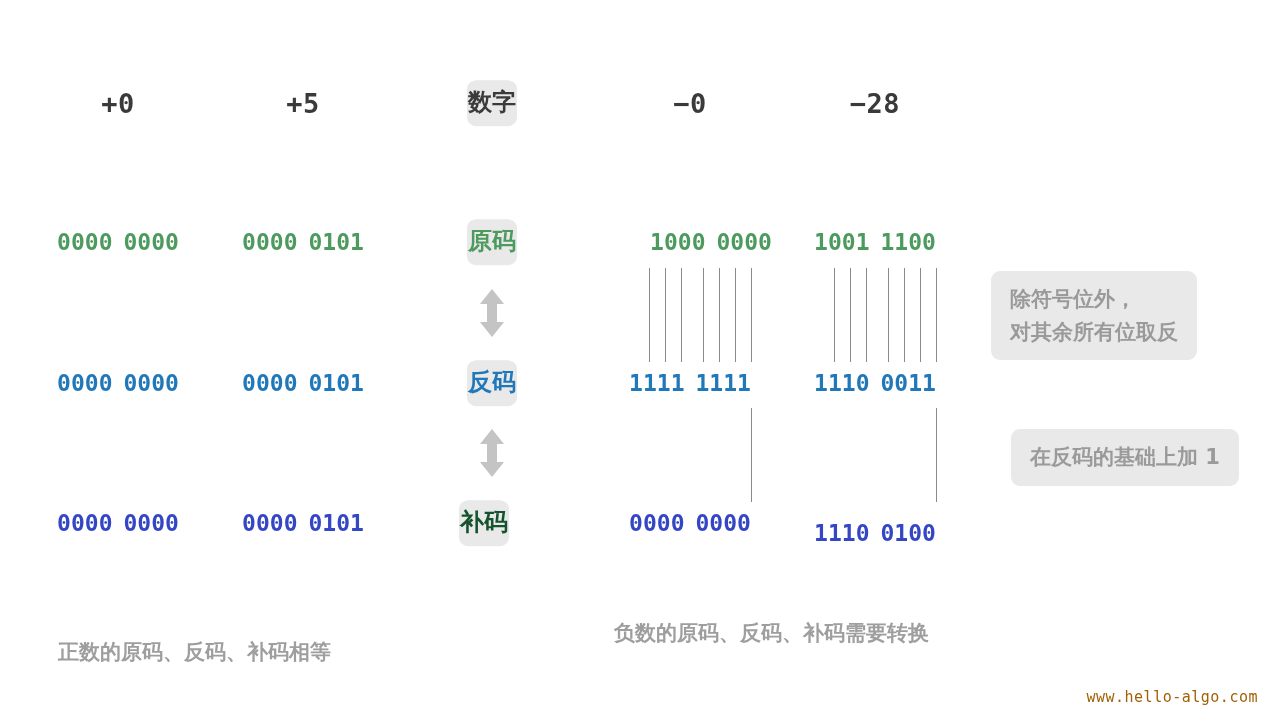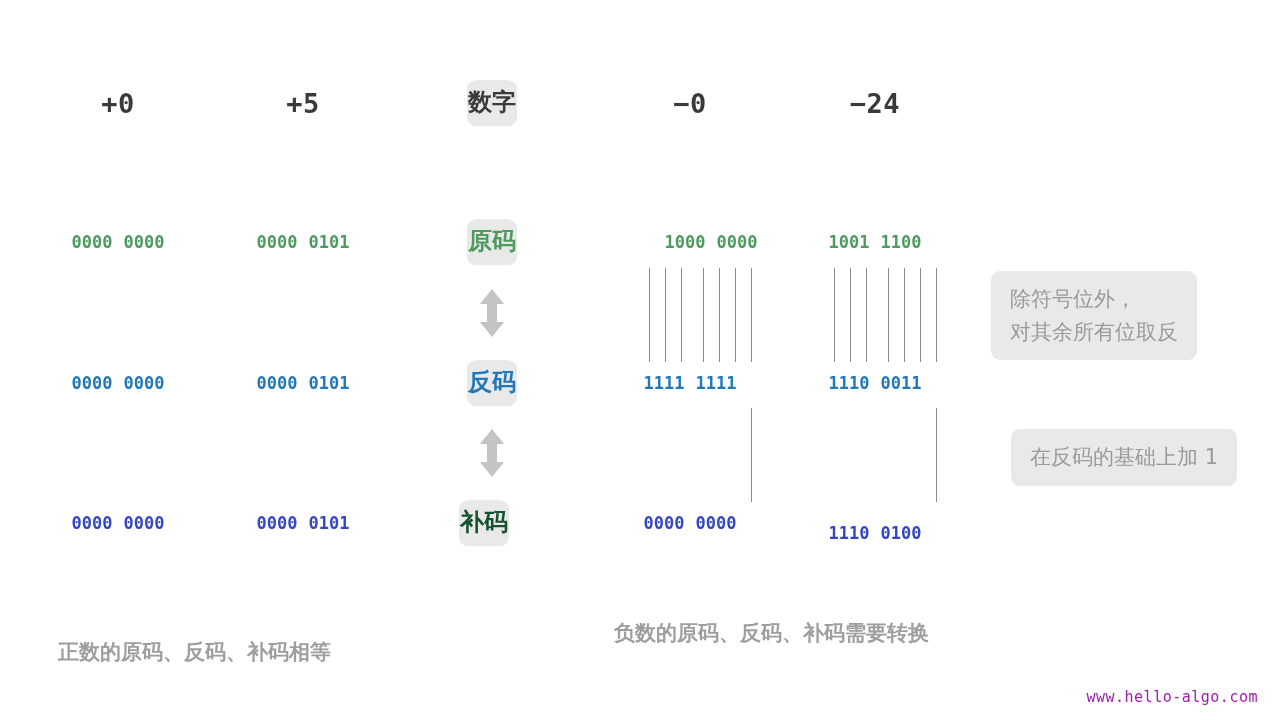--- a/index.html
+++ b/index.html
@@ -34,21 +34,21 @@
     font-family: "DejaVu Sans Mono", "Liberation Mono", monospace;
     font-size: 27px;
     font-weight: bold;
     color: #3a3a3a;
     letter-spacing: 0.5px;
   }
 
   
   .bits {
     font-family: "DejaVu Sans Mono", "Liberation Mono", monospace;
-    font-size: 17px;
+    font-size: 23px;
     font-weight: bold;
     letter-spacing: 0px;
   }
   .bits .gap { display: inline-block; width: 11px; }
   .c-green  { color: #4d9a5e; }
   .c-blue   { color: #2178b9; }
   .c-indigo { color: #3446c4; }
 
   
   .badge {
@@ -84,40 +84,40 @@
   }
 
   
   .note {
     position: absolute;
     background: #e9e9e9;
     border-radius: 9px;
     padding: 12px 19px;
     color: #9a9a9a;
     font-size: 21px;
-    font-weight: normal;
+    font-weight: bold;
     line-height: 1.55;
     white-space: pre-line;
   }
 
   
   .caption {
     position: absolute;
     color: #9e9e9e;
     font-size: 21px;
     font-weight: bold;
     white-space: nowrap;
   }
 
   
   .watermark {
     position: absolute;
     right: 22px;
     bottom: 14px;
-    color: #a21caf;
+    color: #a16207;
     font-family: "DejaVu Sans Mono", "Liberation Mono", monospace;
     font-size: 15px;
     letter-spacing: 0.5px;
     white-space: nowrap;
   }
 </style>
 </head>
 <body>
 
 <div class="stage">
@@ -135,21 +135,21 @@
       <div class="vline" style="left: 888px; top: 268px; height: 94px; background: rgb(138, 138, 138);"></div>
       <div class="vline" style="left: 904px; top: 268px; height: 94px; background: rgb(138, 138, 138);"></div>
       <div class="vline" style="left: 920px; top: 268px; height: 94px; background: rgb(138, 138, 138);"></div>
       <div class="vline" style="left: 936px; top: 268px; height: 94px; background: rgb(138, 138, 138);"></div>
       <div class="vline" style="left: 751px; top: 408px; height: 94px; background: rgb(138, 138, 138);"></div>
       <div class="vline" style="left: 936px; top: 408px; height: 94px; background: rgb(138, 138, 138);"></div>
       <div class="cell hdr-num" style="left: 118px; top: 103px;">+0</div>
       <div class="cell hdr-num" style="left: 303px; top: 103px;">+5</div>
       <div class="badge badge-dark" style="left: 492px; top: 103px;">数字</div>
       <div class="cell hdr-num" style="left: 690px; top: 103px;">−0</div>
-      <div class="cell hdr-num" style="left: 875px; top: 103px;">−24</div>
+      <div class="cell hdr-num" style="left: 875px; top: 103px;">−28</div>
       <div class="cell bits c-green" style="left: 118px; top: 242px; color: rgb(77, 154, 94);"><span>0000</span><span class="gap"></span><span>0000</span></div>
       <div class="cell bits c-green" style="left: 303px; top: 242px; color: rgb(77, 154, 94);"><span>0000</span><span class="gap"></span><span>0101</span></div>
       <div class="badge badge-green" style="left: 492px; top: 242px; color: rgb(77, 154, 94);">原码</div>
       <div class="cell bits c-green" style="left: 690px; top: 242px; color: rgb(77, 154, 94); margin-left: 21px;"><span>1000</span><span class="gap"></span><span>0000</span></div>
       <div class="cell bits c-green" style="left: 875px; top: 242px; color: rgb(77, 154, 94);"><span>1001</span><span class="gap"></span><span>1100</span></div>
       <div class="cell bits c-blue" style="left: 118px; top: 383px; color: rgb(33, 120, 185);"><span>0000</span><span class="gap"></span><span>0000</span></div>
       <div class="cell bits c-blue" style="left: 303px; top: 383px; color: rgb(33, 120, 185);"><span>0000</span><span class="gap"></span><span>0101</span></div>
       <div class="badge badge-blue" style="left: 492px; top: 383px; color: rgb(33, 120, 185);">反码</div>
       <div class="cell bits c-blue" style="left: 690px; top: 383px; color: rgb(33, 120, 185); text-align: right;"><span>1111</span><span class="gap"></span><span>1111</span></div>
       <div class="cell bits c-blue" style="left: 875px; top: 383px; color: rgb(33, 120, 185);"><span>1110</span><span class="gap"></span><span>0011</span></div>

